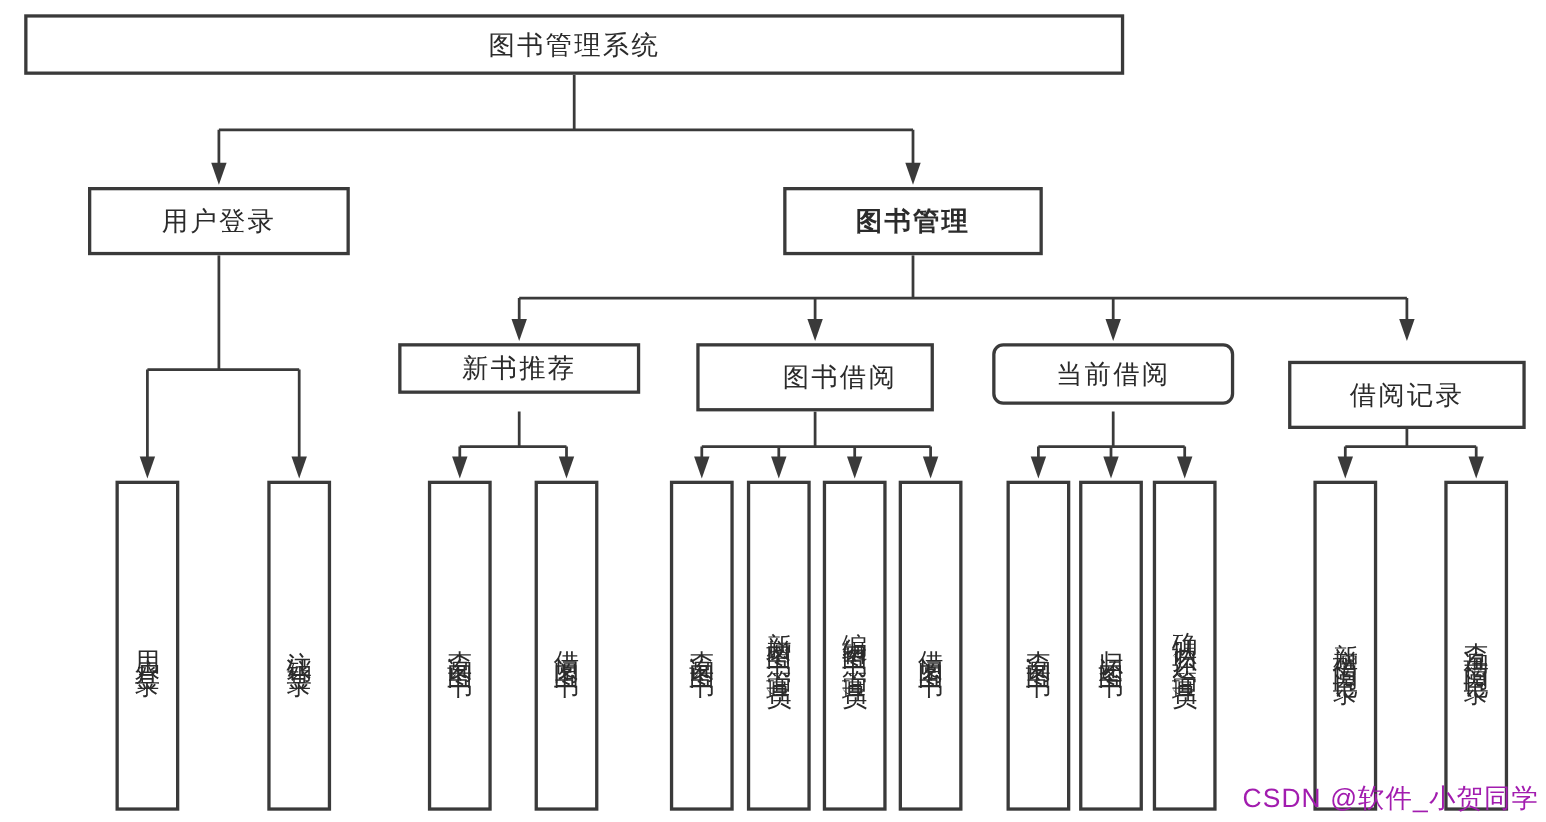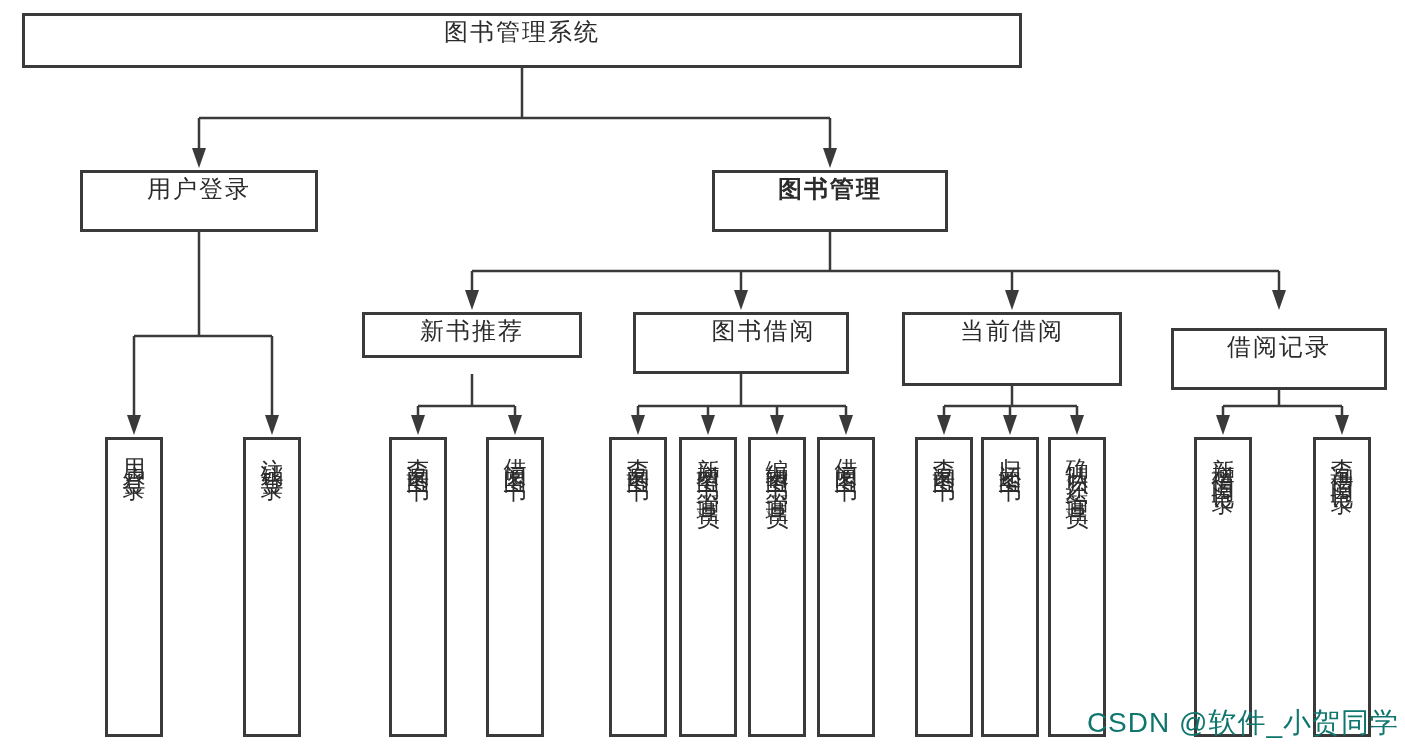--- a/index.html
+++ b/index.html
@@ -22,42 +22,43 @@
     width: 1405px;
     height: 747px;
     pointer-events: none;
   }
   .node {
     position: absolute;
     box-sizing: border-box;
     background: #ffffff;
     border: 3px solid #3a3a3a;
     display: flex;
+    align-items: center;
     justify-content: center;
     color: #2b2b2b;
   }
   .hlabel {
     font-size: 24px;
     letter-spacing: 2px;
     white-space: nowrap;
   }
   .vlabel {
     writing-mode: vertical-rl;
     text-orientation: mixed;
     font-size: 23px;
     letter-spacing: 7px;
     line-height: 1;
     white-space: nowrap;
   }
   .watermark {
     position: absolute;
     right: 6px;
     bottom: 5px;
-    font-size: 28px;
-    color: #0f766e;
+    font-size: 24px;
+    color: #a21caf;
     letter-spacing: 1px;
     z-index: 5;
     white-space: nowrap;
   }
 </style>
 </head>
 <body>
 
 <div class="canvas">
 
@@ -104,21 +105,21 @@
   <div class="node" style="left:712px; top:170px; width:236px; height:62px;font-weight:bold;">
     <span class="hlabel">图书管理</span>
   </div>
 
   <div class="node" style="left:362px; top:312px; width:220px; height:46px;">
     <span class="hlabel">新书推荐</span>
   </div>
   <div class="node" style="left:633px; top:312px; width:216px; height:62px;padding-left:45px;">
     <span class="hlabel">图书借阅</span>
   </div>
-  <div class="node" style="left:902px; top:312px; width:220px; height:74px;">
+  <div class="node" style="left:902px; top:312px; width:220px; height:56px;border-radius:10px;">
     <span class="hlabel">当前借阅</span>
   </div>
   <div class="node" style="left:1171px; top:328px; width:216px; height:62px;font-family:Liberation Serif, serif;">
     <span class="hlabel">借阅记录</span>
   </div>
 
   <div class="node" style="left:105px; top:437px; width:58px; height:300px;">
     <span class="vlabel">用户登录</span>
   </div>
   <div class="node" style="left:243px; top:437px; width:58px; height:300px;">

